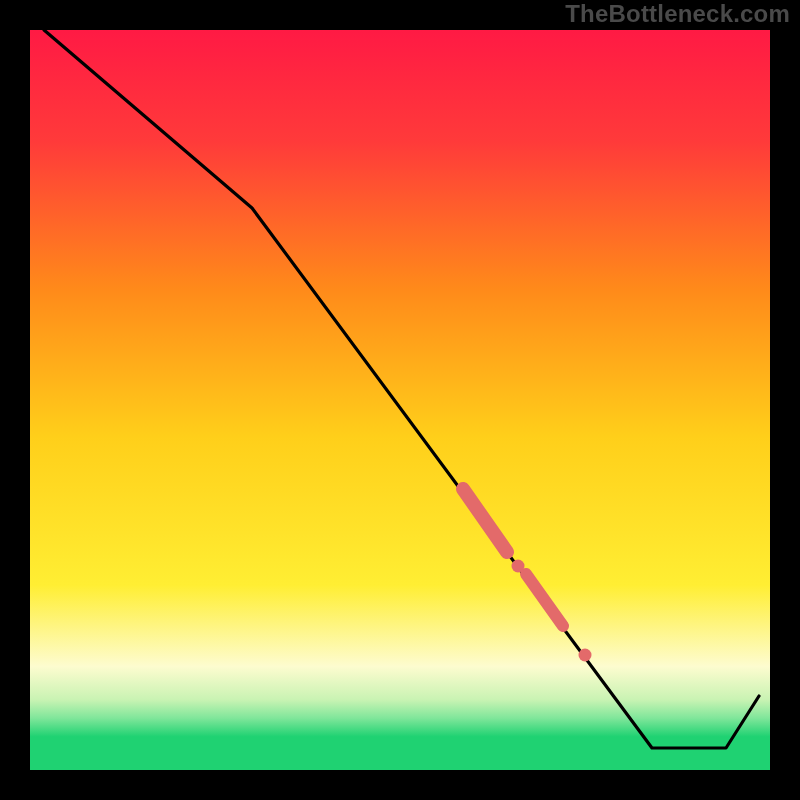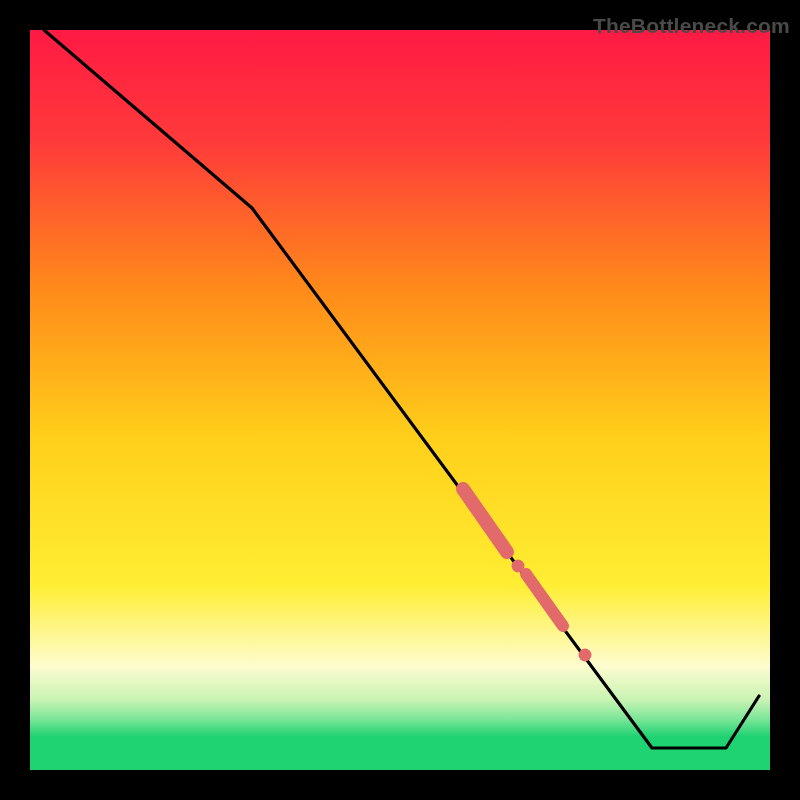--- a/index.html
+++ b/index.html
@@ -11,24 +11,24 @@
     background: #000;
     font-family: Arial, Helvetica, sans-serif;
   }
   .stage {
     position: relative;
     width: 800px;
     height: 800px;
   }
   .watermark {
     position: absolute;
-    top: 14px;
+    top: 0;
     right: 10px;
     color: #4a4a4a;
-    font-size: 21px;
+    font-size: 24px;
     font-weight: 600;
     letter-spacing: 0.2px;
     user-select: none;
   }
   svg { display: block; }
 </style>
 </head>
 <body>
 
 <div class="stage">

